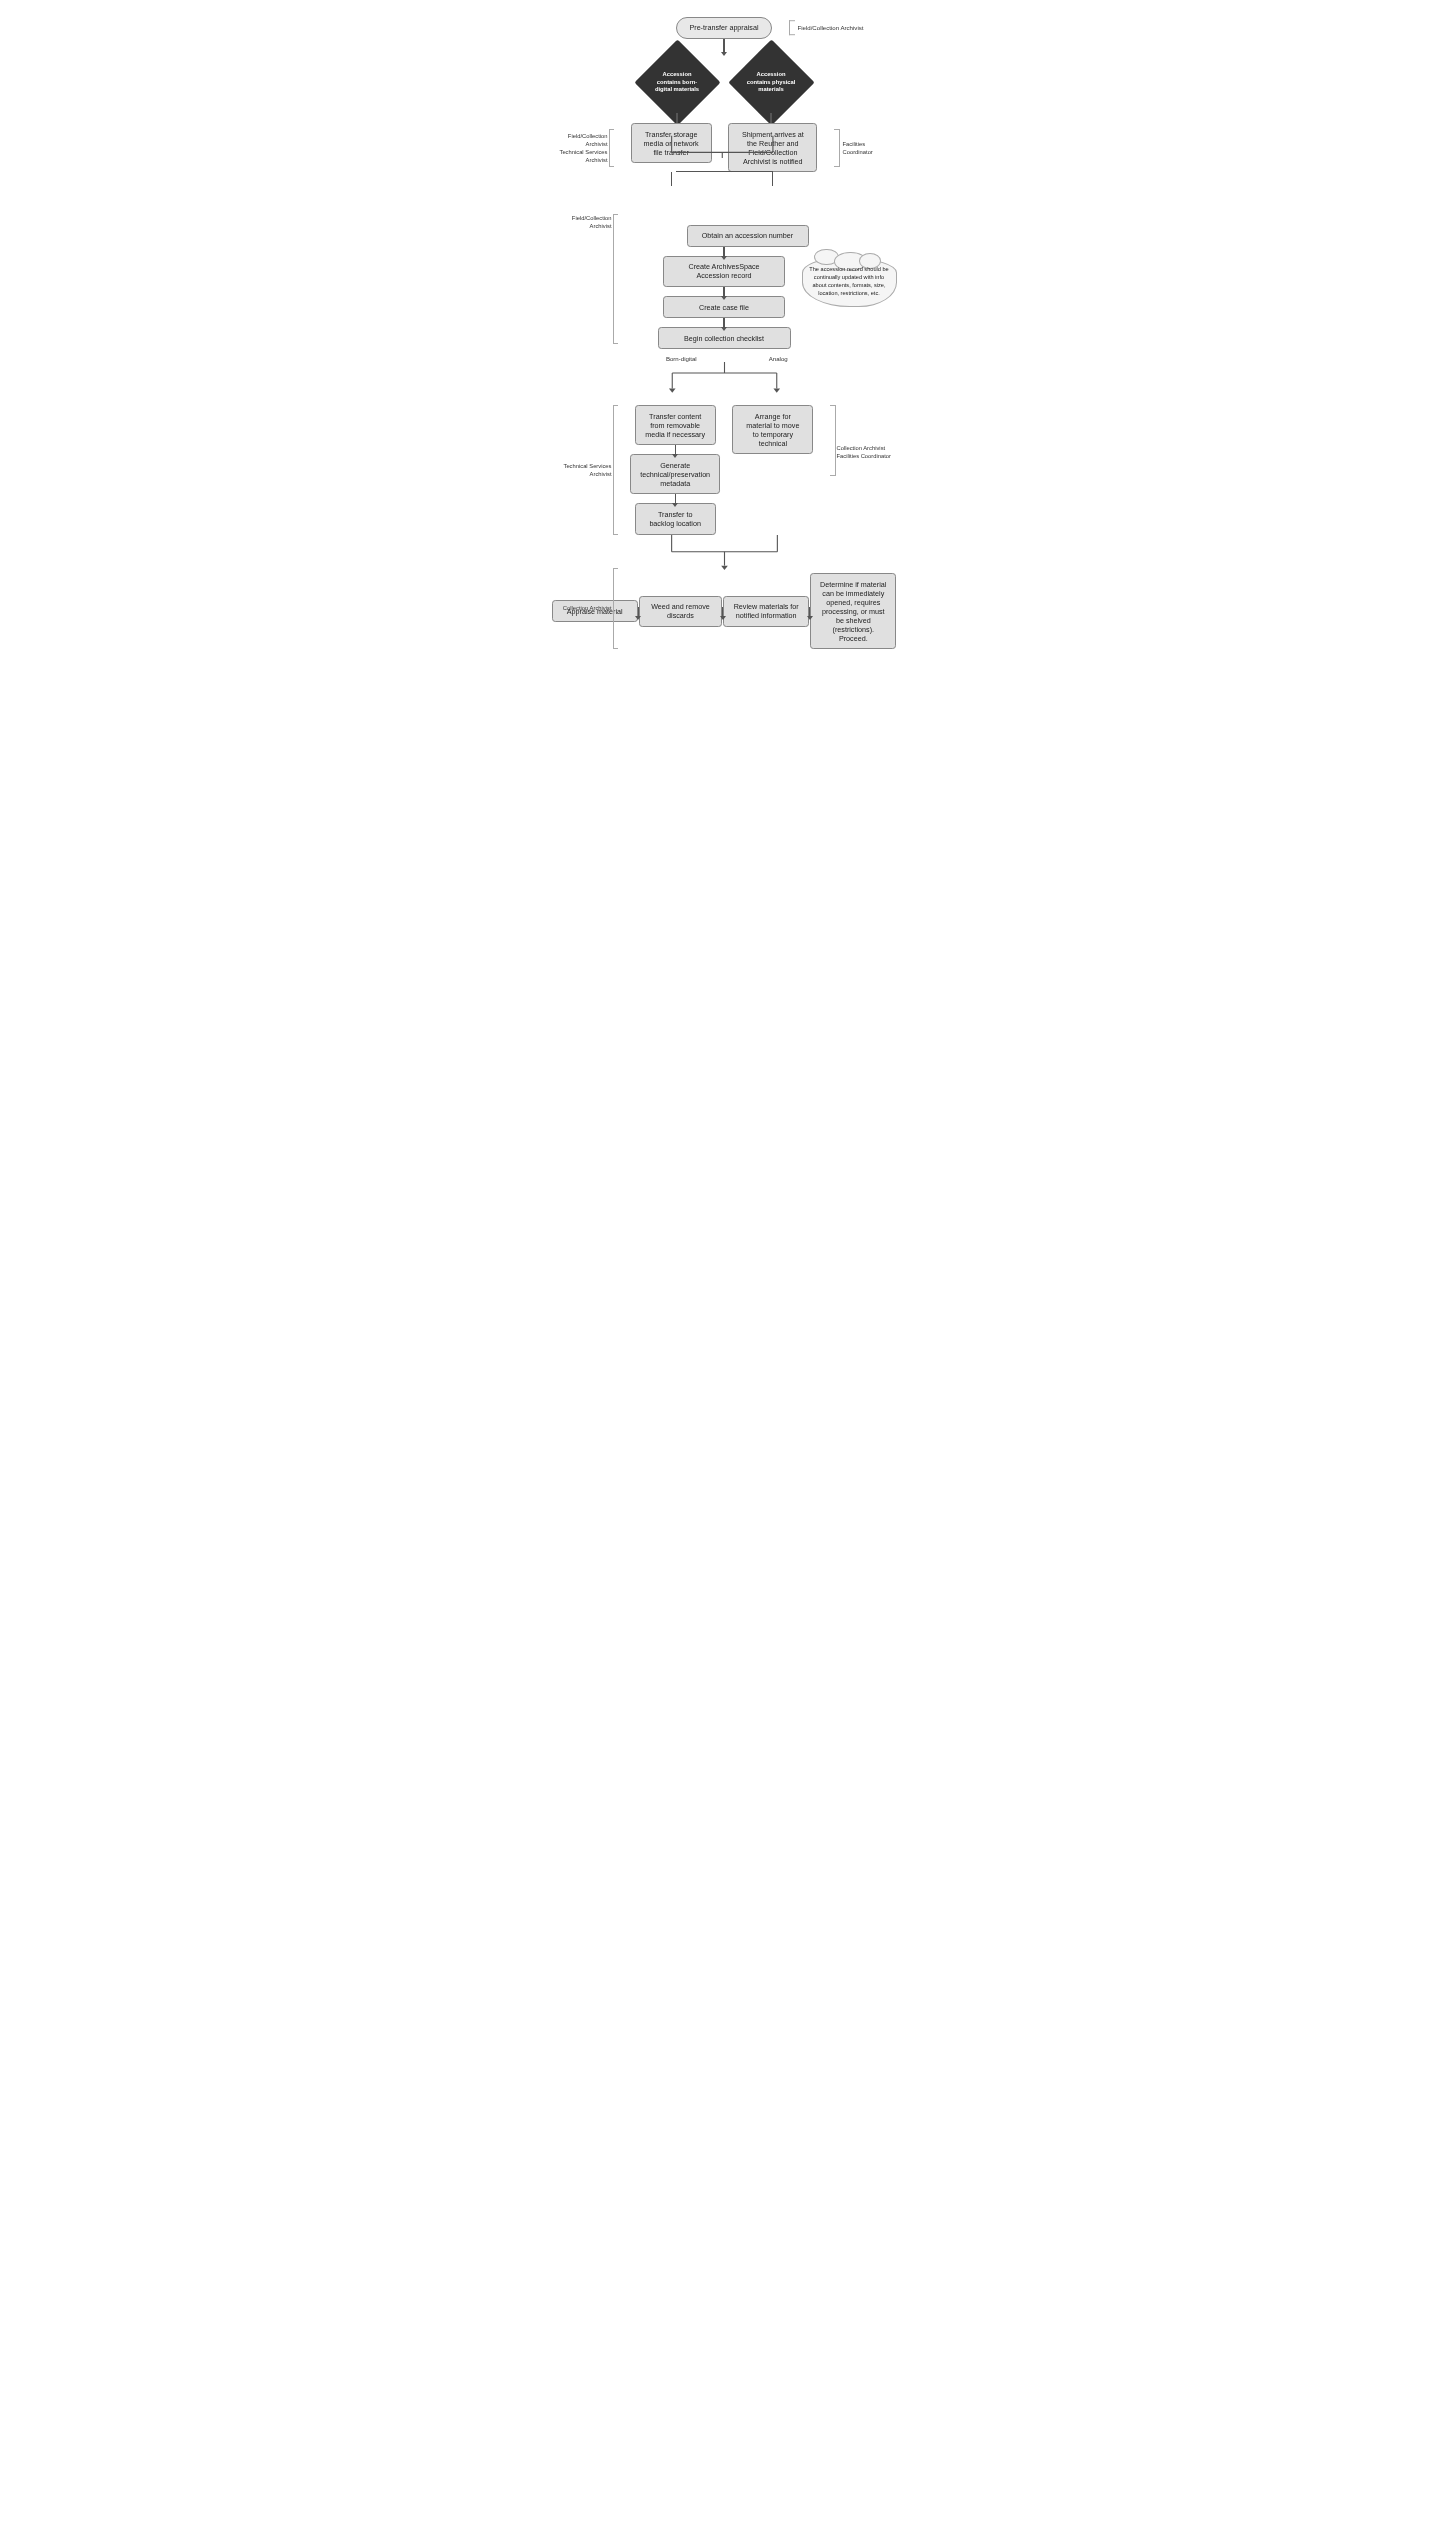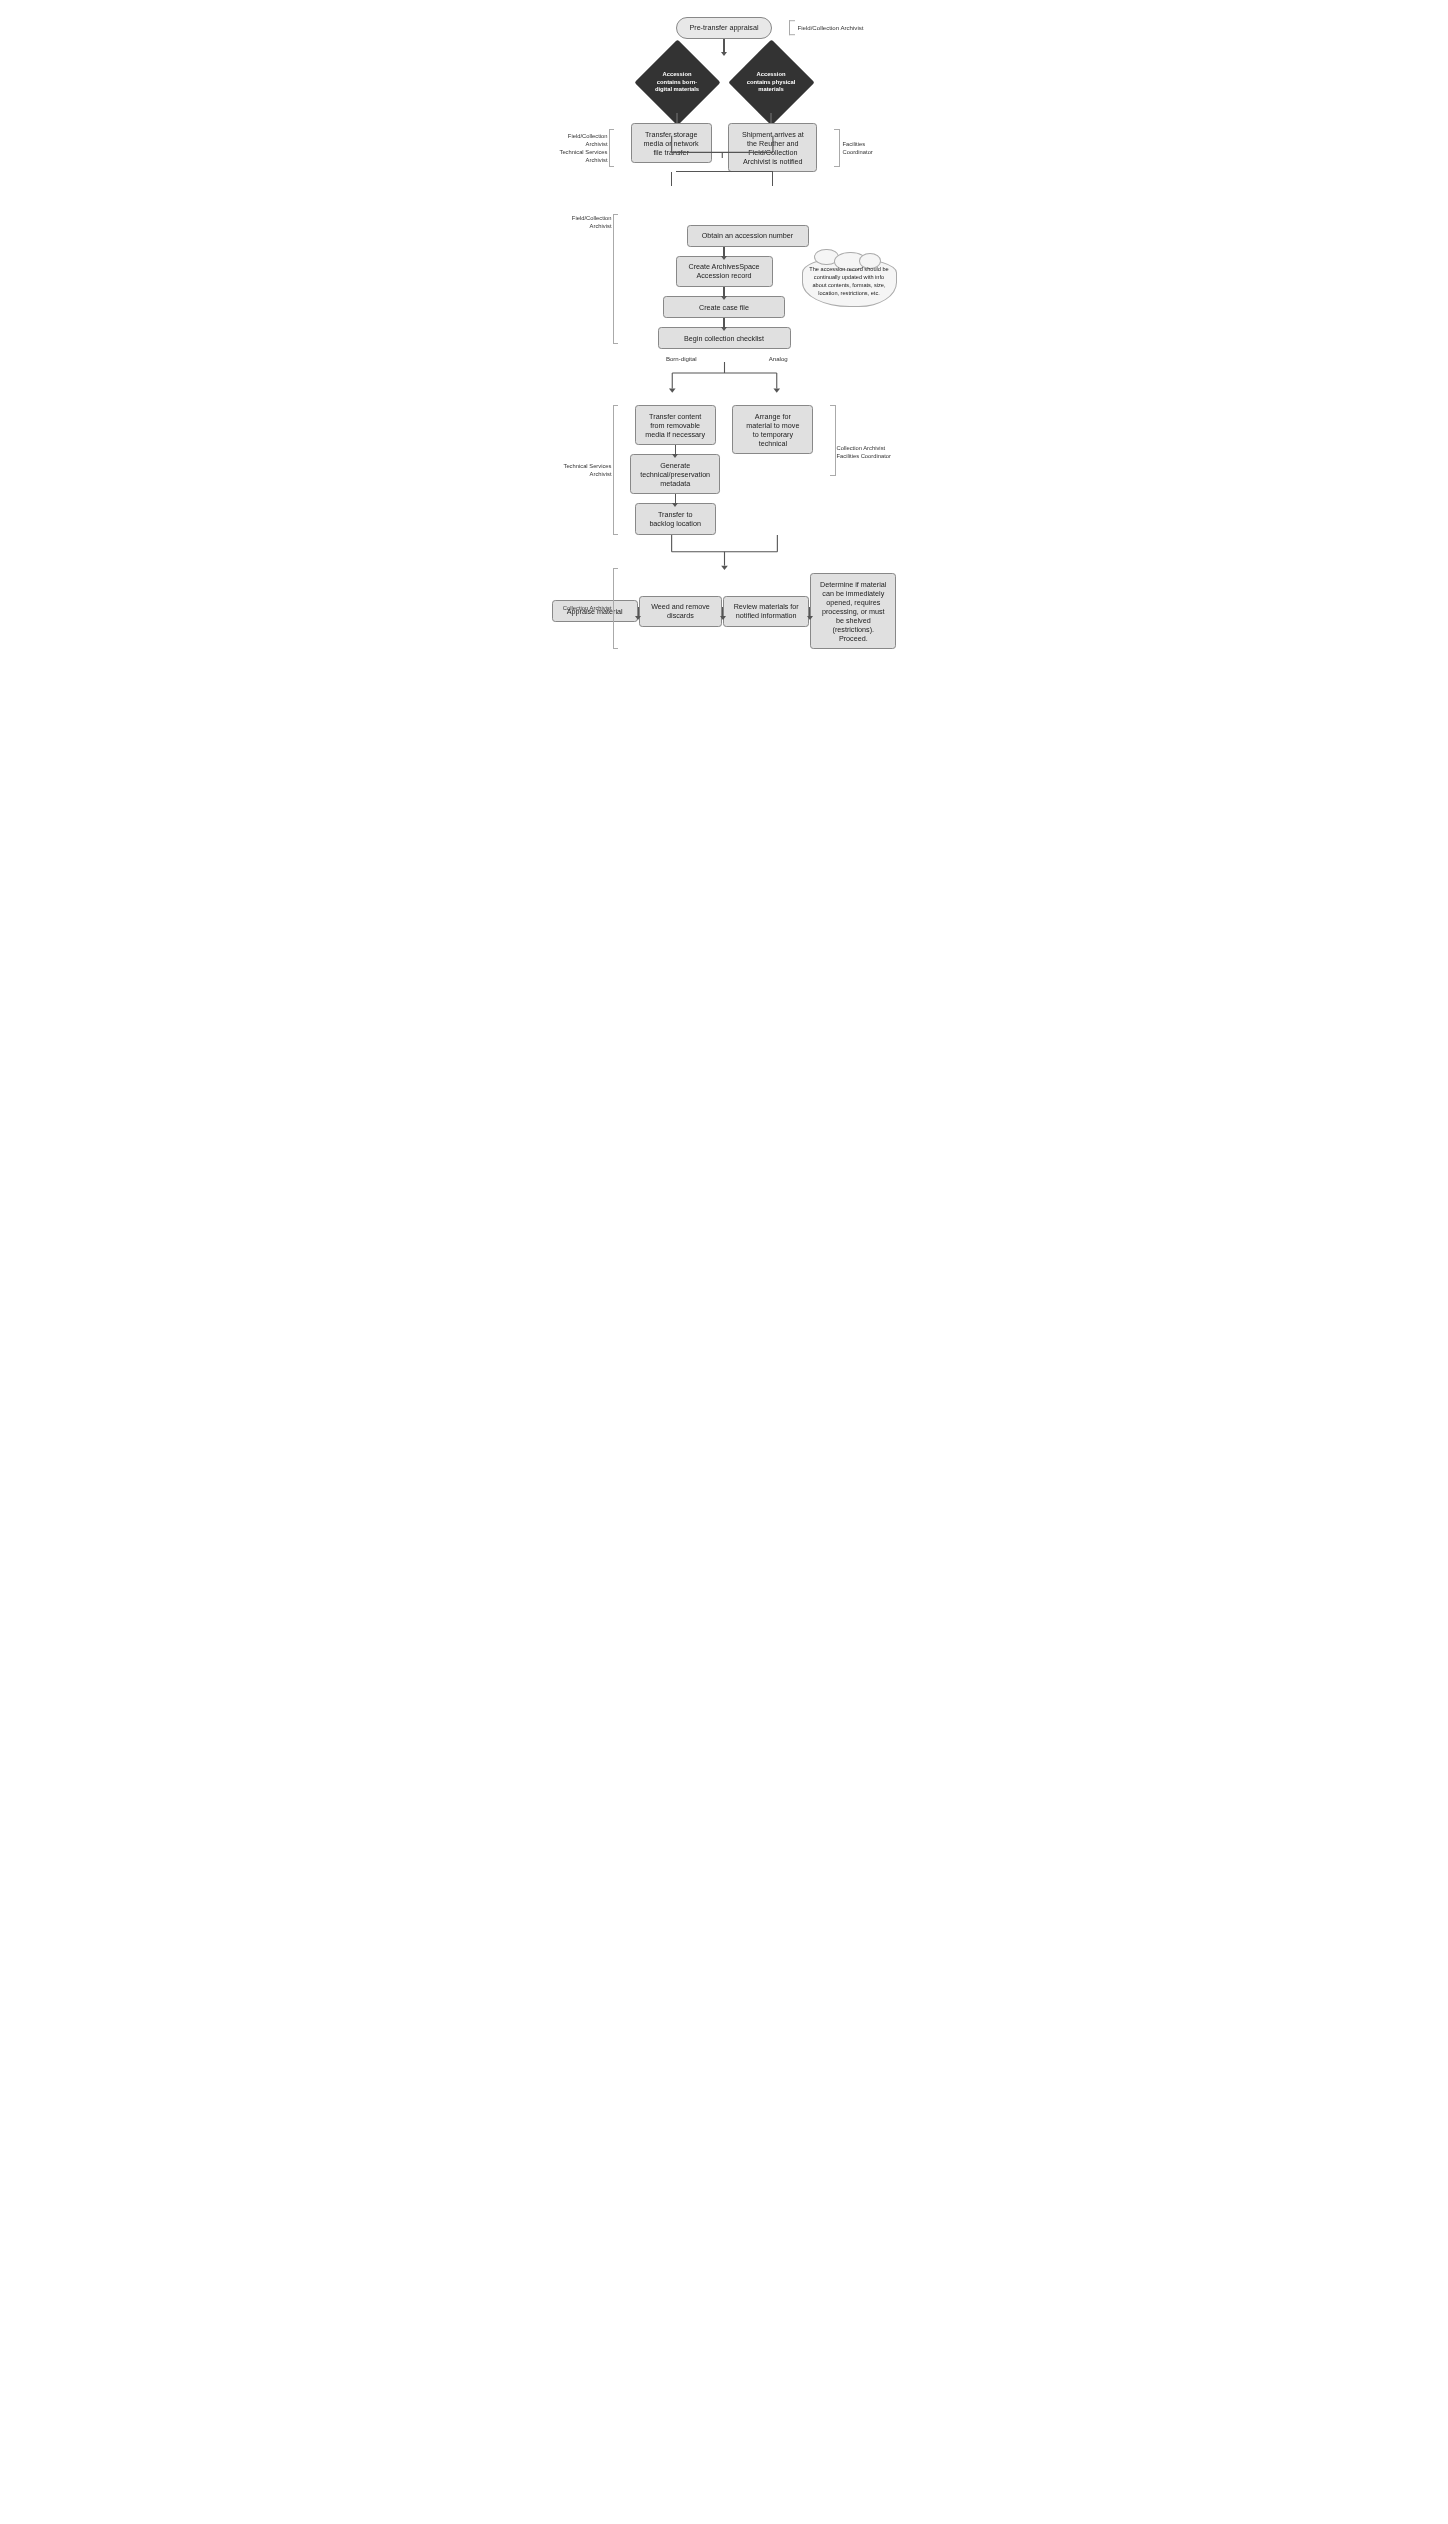--- a/index.html
+++ b/index.html
@@ -186,21 +186,21 @@
 
     <div style="width:122px;margin-left:47px;">
       <div class="node-rect">
         <span>Obtain an accession number</span>
       </div>
     </div>
     <div class="vert-line" style="height:9px;position:relative;">
       <div style="position:absolute;bottom:-3.9px;left:50%;transform:translateX(-50%);width:0;height:0;border-left:3.3px solid transparent;border-right:3.3px solid transparent;border-top:4.4px solid #555;"></div>
     </div>
 
-    <div style="width:97px;">
+    <div style="width:122px;">
       <div class="node-rect">
         <span>Create ArchivesSpace Accession record</span>
       </div>
     </div>
     <div class="vert-line" style="height:9px;position:relative;">
       <div style="position:absolute;bottom:-3.9px;left:50%;transform:translateX(-50%);width:0;height:0;border-left:3.3px solid transparent;border-right:3.3px solid transparent;border-top:4.4px solid #555;"></div>
     </div>
 
     <div style="width:122px;">
       <div class="node-rect">

